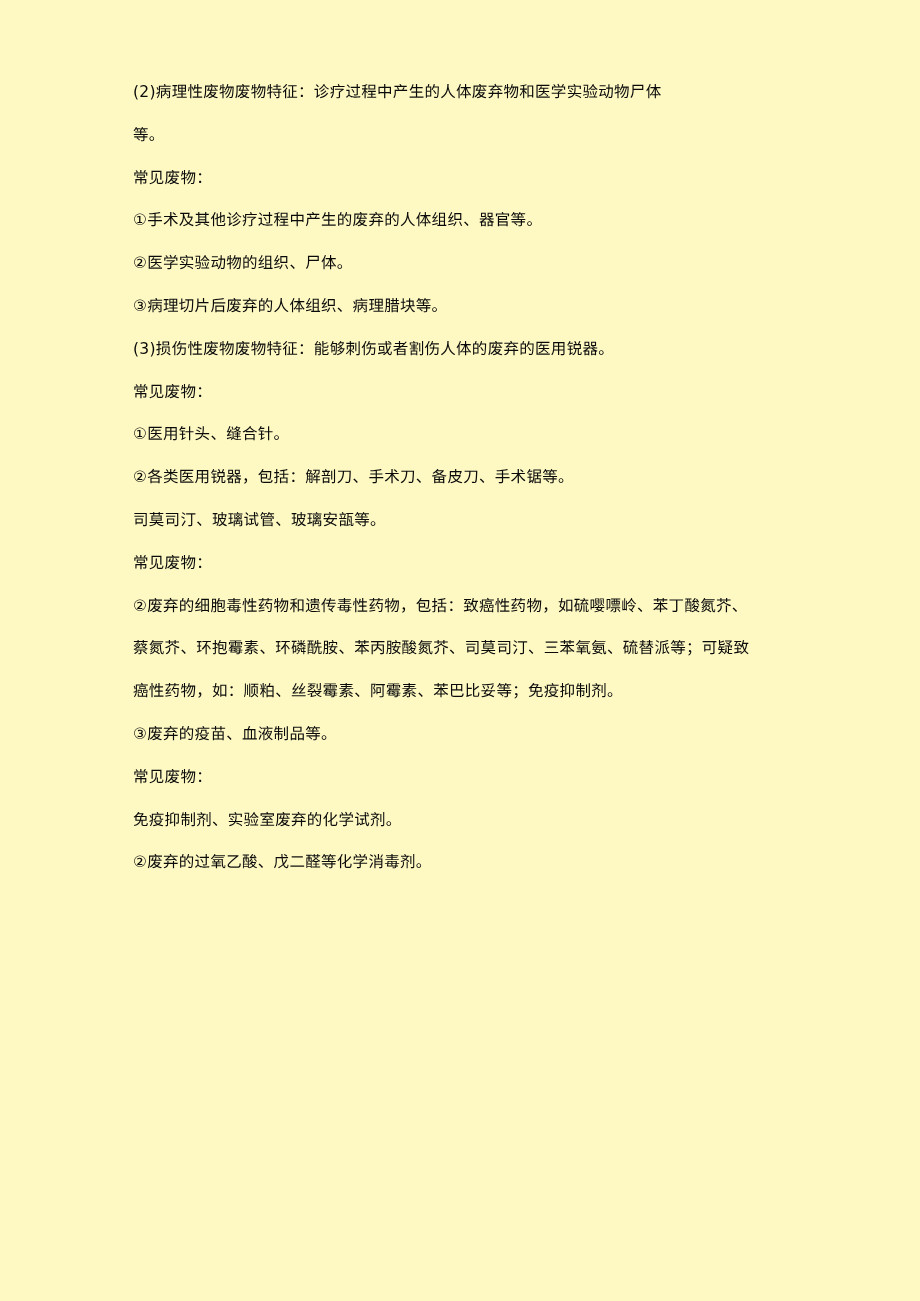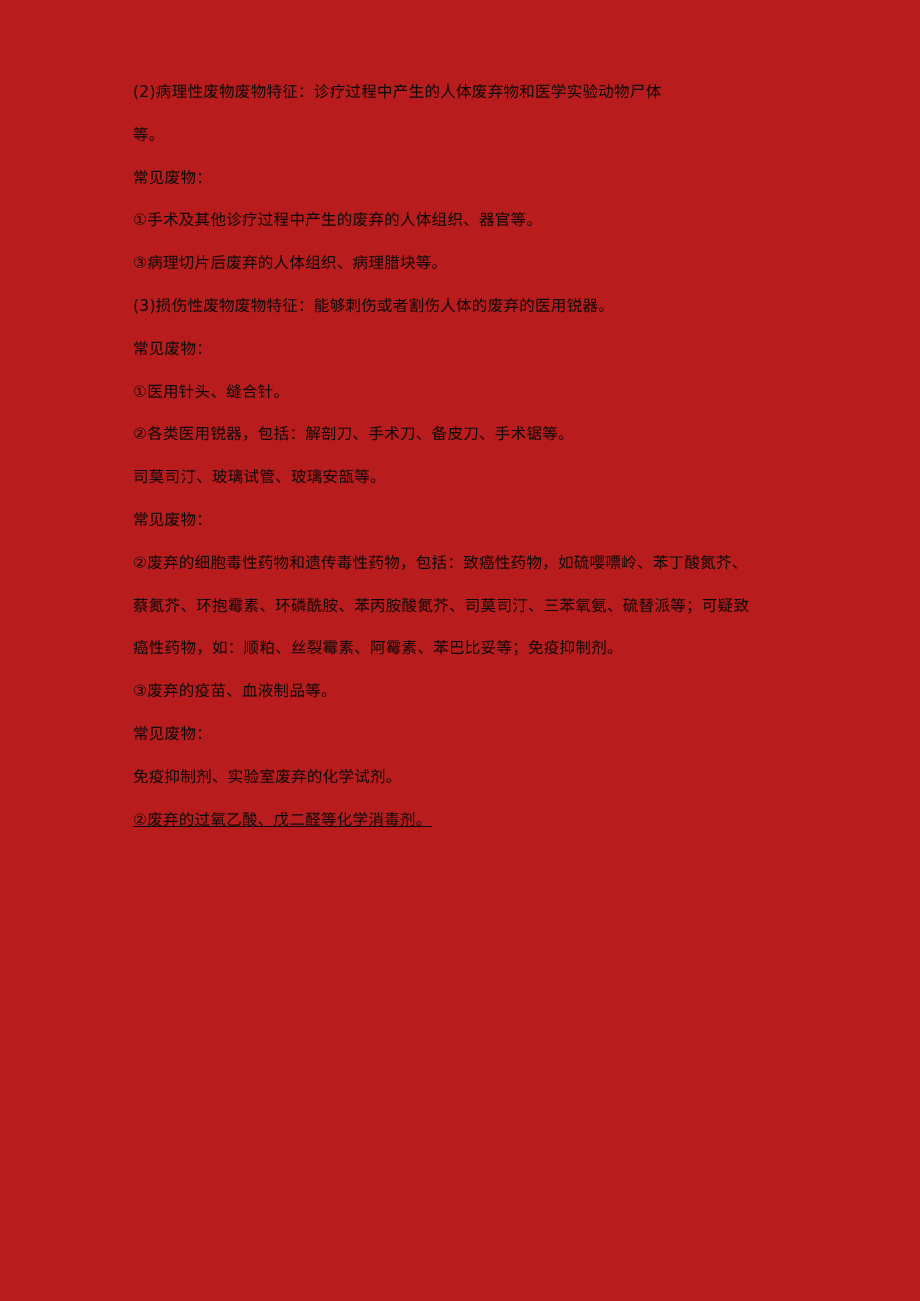--- a/index.html
+++ b/index.html
@@ -11,21 +11,21 @@
   body {
     font-family: "DejaVu Sans", "Liberation Sans", sans-serif;
     color: #000000;
     -webkit-font-smoothing: antialiased;
   }
   .page {
     position: relative;
     width: 920px;
     height: 1301px;
     margin: 0 auto;
-    background: #b91c1c;
+    background: #fef9c3;
     overflow: hidden;
     box-sizing: border-box;
   }
   .doc-body {
     position: absolute;
     left: 133px;
     top: 85px;
     width: 672px;
   }
   .line {
@@ -37,33 +37,33 @@
     word-break: break-all;
     margin: 0 0 26.8px 0;
     min-height: 16px;
   }
   
   .line.cont {
     margin-bottom: 26.8px;
   }
   .line.last {
     margin-bottom: 8px;
-    text-decoration: underline;
   }
 </style>
 </head>
 <body>
 
 <div class="page">
   <div class="doc-body">
 
     <p class="line">(2)病理性废物废物特征：诊疗过程中产生的人体废弃物和医学实验动物尸体</p>
     <p class="line cont">等。</p>
     <p class="line">常见废物：</p>
     <p class="line">①手术及其他诊疗过程中产生的废弃的人体组织、器官等。</p>
+    <p class="line">②医学实验动物的组织、尸体。</p>
     <p class="line">③病理切片后废弃的人体组织、病理腊块等。</p>
     <p class="line">(3)损伤性废物废物特征：能够刺伤或者割伤人体的废弃的医用锐器。</p>
     <p class="line">常见废物：</p>
     <p class="line">①医用针头、缝合针。</p>
     <p class="line">②各类医用锐器，包括：解剖刀、手术刀、备皮刀、手术锯等。</p>
     <p class="line">司莫司汀、玻璃试管、玻璃安瓿等。</p>
     <p class="line">常见废物：</p>
     <p class="line">②废弃的细胞毒性药物和遗传毒性药物，包括：致癌性药物，如硫嘤嘌岭、苯丁酸氮芥、</p>
     <p class="line cont">蔡氮芥、环抱霉素、环磷酰胺、苯丙胺酸氮芥、司莫司汀、三苯氧氨、硫替派等；可疑致</p>
     <p class="line cont">癌性药物，如：顺粕、丝裂霉素、阿霉素、苯巴比妥等；免疫抑制剂。</p>

